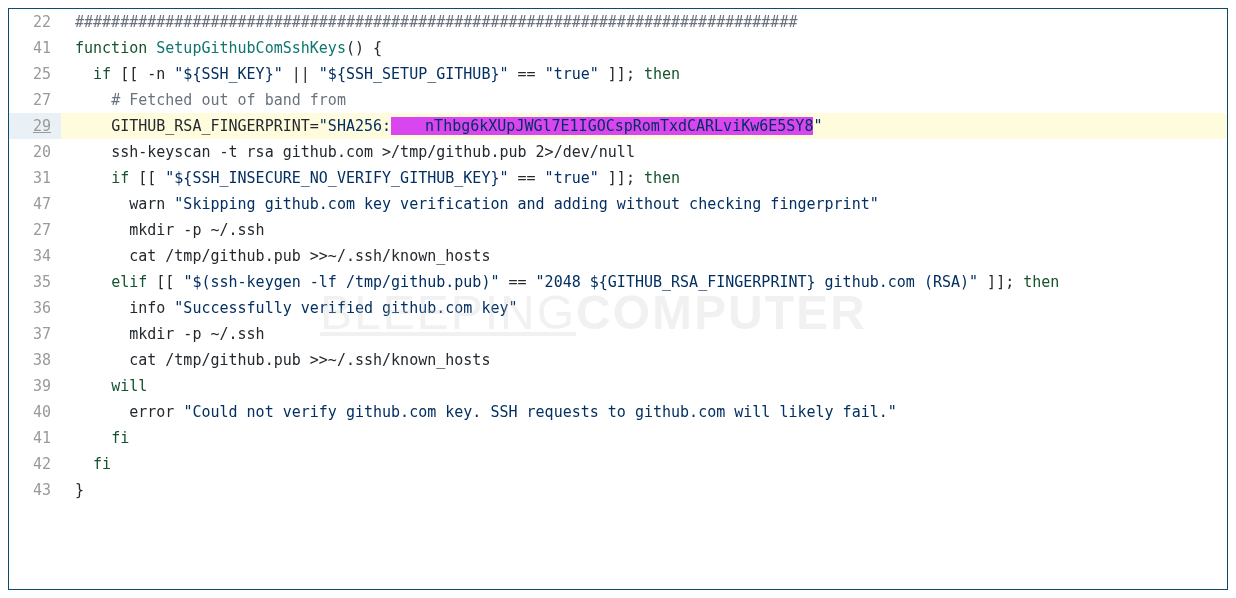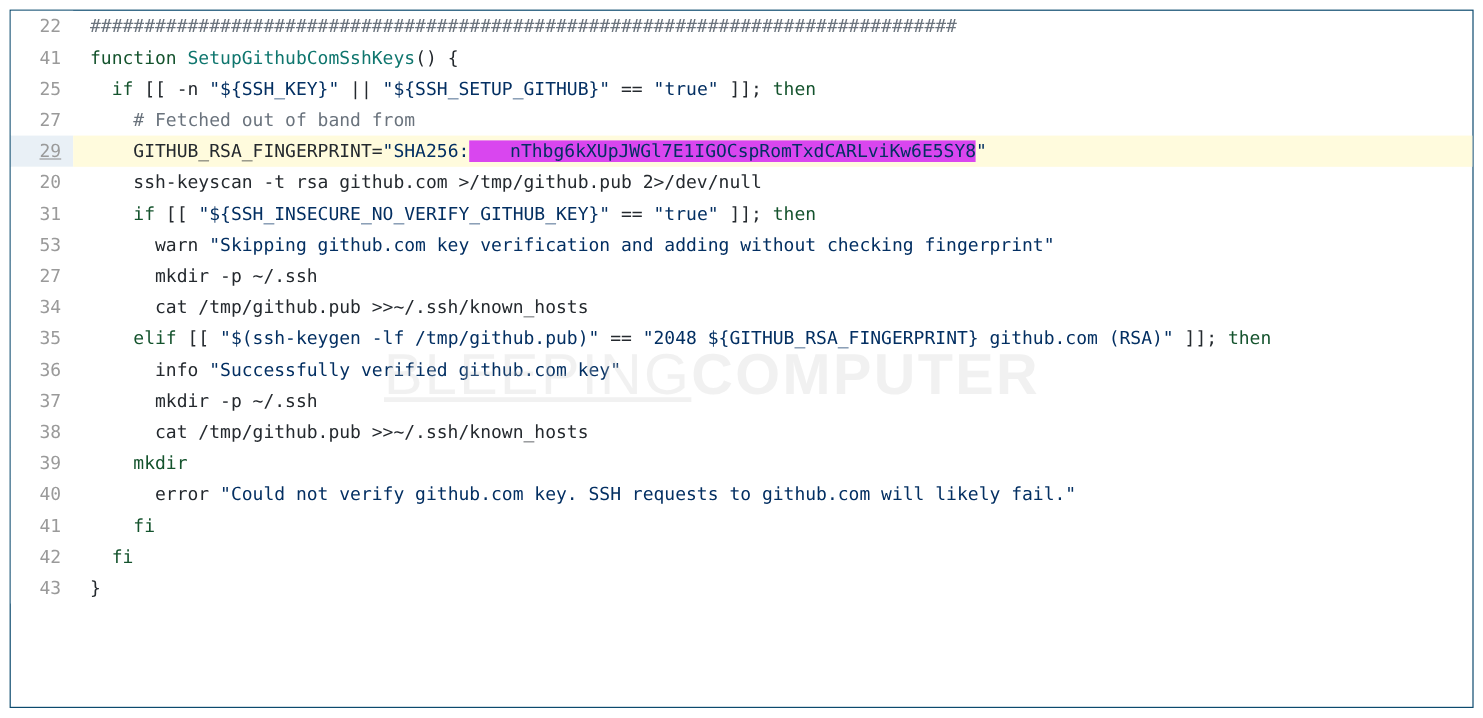--- a/index.html
+++ b/index.html
@@ -62,26 +62,26 @@
 <body>
 
 <div class="frame" id="frame">
     <div class="line"><div class="gutter">22</div><div class="src"><span class="tok-comment">################################################################################</span></div></div>
     <div class="line"><div class="gutter">41</div><div class="src"><span class="tok-key">function</span><span class="tok-plain"> </span><span class="tok-name">SetupGithubComSshKeys</span><span class="tok-plain">() {</span></div></div>
     <div class="line"><div class="gutter">25</div><div class="src">  <span class="tok-key">if</span><span class="tok-plain"> [[ -n </span><span class="tok-str">"${SSH_KEY}"</span><span class="tok-plain"> || </span><span class="tok-str">"${SSH_SETUP_GITHUB}"</span><span class="tok-plain"> == </span><span class="tok-str">"true"</span><span class="tok-plain"> ]]; </span><span class="tok-key">then</span></div></div>
     <div class="line"><div class="gutter">27</div><div class="src">    <span class="tok-comment"># Fetched out of band from</span></div></div>
     <div class="line hl"><div class="gutter">29</div><div class="src">    <span class="tok-plain">GITHUB_RSA_FINGERPRINT=</span><span class="tok-str">"SHA256:</span><span class="tok-str sel">nThbg6kXUpJWGl7E1IGOCspRomTxdCARLviKw6E5SY8</span><span class="tok-str">"</span></div></div>
     <div class="line"><div class="gutter">20</div><div class="src">    <span class="tok-plain">ssh-keyscan -t rsa github.com &gt;/tmp/github.pub 2&gt;/dev/null</span></div></div>
     <div class="line"><div class="gutter">31</div><div class="src">    <span class="tok-key">if</span><span class="tok-plain"> [[ </span><span class="tok-str">"${SSH_INSECURE_NO_VERIFY_GITHUB_KEY}"</span><span class="tok-plain"> == </span><span class="tok-str">"true"</span><span class="tok-plain"> ]]; </span><span class="tok-key">then</span></div></div>
-    <div class="line"><div class="gutter">53</div><div class="src">      <span class="tok-plain">warn </span><span class="tok-str">"Skipping github.com key verification and adding without checking fingerprint"</span></div></div>
+    <div class="line"><div class="gutter">47</div><div class="src">      <span class="tok-plain">warn </span><span class="tok-str">"Skipping github.com key verification and adding without checking fingerprint"</span></div></div>
     <div class="line"><div class="gutter">27</div><div class="src">      <span class="tok-plain">mkdir -p ~/.ssh</span></div></div>
     <div class="line"><div class="gutter">34</div><div class="src">      <span class="tok-plain">cat /tmp/github.pub &gt;&gt;~/.ssh/known_hosts</span></div></div>
     <div class="line"><div class="gutter">35</div><div class="src">    <span class="tok-key">elif</span><span class="tok-plain"> [[ </span><span class="tok-str">"$(ssh-keygen -lf /tmp/github.pub)"</span><span class="tok-plain"> == </span><span class="tok-str">"2048 ${GITHUB_RSA_FINGERPRINT} github.com (RSA)"</span><span class="tok-plain"> ]]; </span><span class="tok-key">then</span></div></div>
     <div class="line"><div class="gutter">36</div><div class="src">      <span class="tok-plain">info </span><span class="tok-str">"Successfully verified github.com key"</span></div></div>
     <div class="line"><div class="gutter">37</div><div class="src">      <span class="tok-plain">mkdir -p ~/.ssh</span></div></div>
     <div class="line"><div class="gutter">38</div><div class="src">      <span class="tok-plain">cat /tmp/github.pub &gt;&gt;~/.ssh/known_hosts</span></div></div>
-    <div class="line"><div class="gutter">39</div><div class="src">    <span class="tok-key">mkdir</span></div></div>
+    <div class="line"><div class="gutter">39</div><div class="src">    <span class="tok-key">will</span></div></div>
     <div class="line"><div class="gutter">40</div><div class="src">      <span class="tok-plain">error </span><span class="tok-str">"Could not verify github.com key. SSH requests to github.com will likely fail."</span></div></div>
     <div class="line"><div class="gutter">41</div><div class="src">    <span class="tok-key">fi</span></div></div>
     <div class="line"><div class="gutter">42</div><div class="src">  <span class="tok-key">fi</span></div></div>
     <div class="line"><div class="gutter">43</div><div class="src"><span class="tok-plain">}</span></div></div>
   </div>
 <div class="watermark"><span class="thin">BLEEPING</span><span>COMPUTER</span></div>
 
 </body></html>

